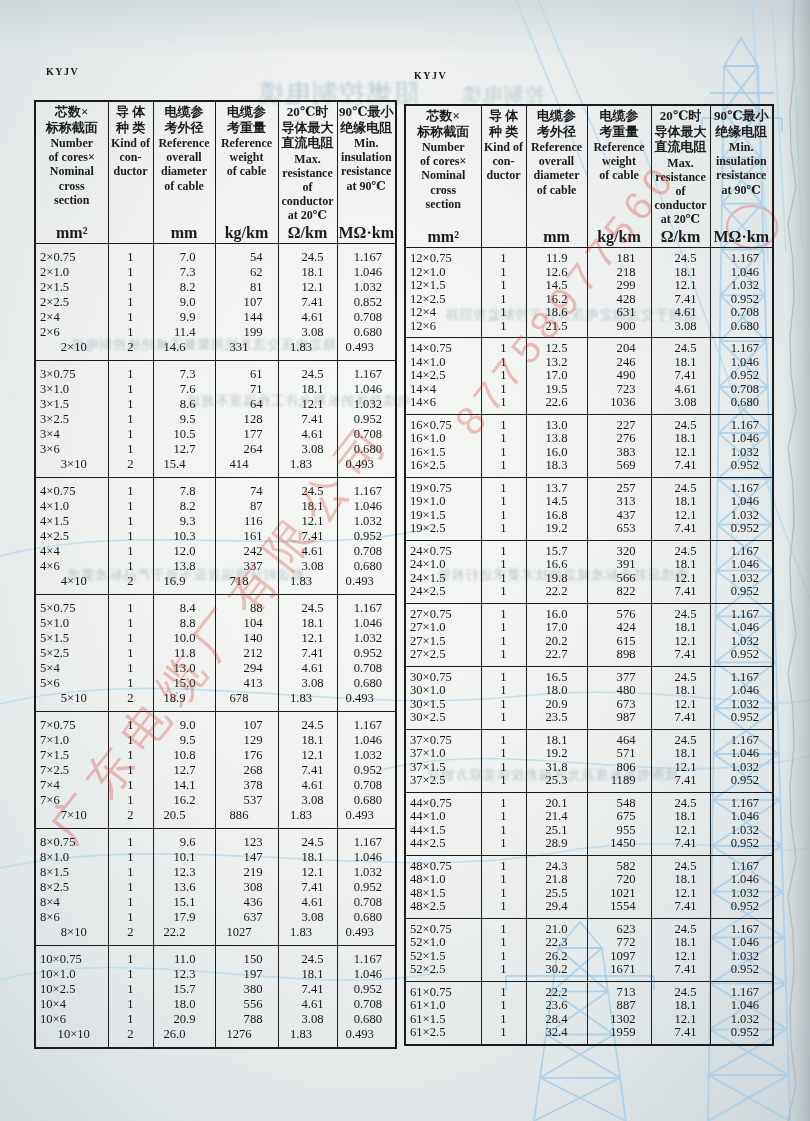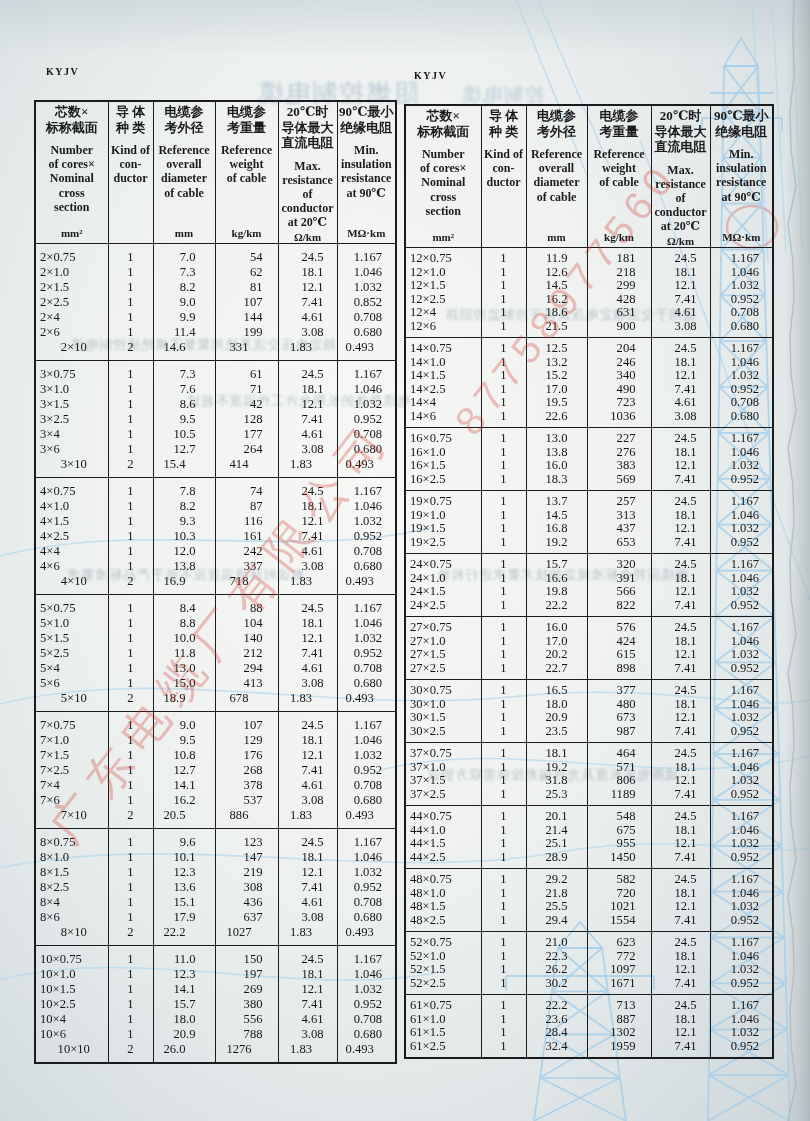--- a/index.html
+++ b/index.html
@@ -33,22 +33,22 @@
 
   table.spec{position:absolute;border-collapse:collapse;table-layout:fixed;
     border:2px solid #1b1b1d;background:transparent;z-index:2;}
   table.spec th{border:1.2px solid #1b1b1d;vertical-align:top;padding:2px 1px;}
   table.spec td{border-left:1.2px solid #1b1b1d;border-right:1.2px solid #1b1b1d;
     padding:0;font-size:12.6px;color:#151517;}
   table.spec tbody{border-top:1.6px solid #1b1b1d;}
   table.spec thead tr{height:141px;}
   .hw{display:flex;flex-direction:column;align-items:center;height:137px;text-align:center;}
   .zh{white-space:pre-line;font-size:13px;line-height:15.5px;}
-  .en{white-space:pre-line;font-size:12px;line-height:14.2px;margin-top:8px;}
-  .unit{margin-top:auto;font-size:11px;line-height:14px;padding-bottom:1px;}
+  .en{white-space:pre-line;font-size:12px;line-height:14.2px;margin-top:1px;}
+  .unit{margin-top:auto;font-size:16px;line-height:14px;padding-bottom:1px;}
 
   table.left{left:34px;top:100px;width:361px;}
   table.right{left:404px;top:104px;width:368px;}
   table.left td{line-height:15px;}
   table.right td{line-height:13.5px;}
   table.left tbody tr:first-child td{padding-top:5.5px;}
   table.left tbody tr:last-child td{padding-bottom:5.5px;text-align:center;}
   table.right tbody tr:first-child td{padding-top:4px;}
   table.right tbody tr:last-child td{padding-bottom:4px;}
   table.spec td:nth-child(1){text-align:left;padding-left:4px;}
@@ -248,21 +248,21 @@
           <td>1</td>
           <td>7.6</td>
           <td>71</td>
           <td>18.1</td>
           <td>1.046</td>
         </tr>
         <tr>
           <td>3×1.5</td>
           <td>1</td>
           <td>8.6</td>
-          <td>42</td>
+          <td>64</td>
           <td>12.1</td>
           <td>1.032</td>
         </tr>
         <tr>
           <td>3×2.5</td>
           <td>1</td>
           <td>9.5</td>
           <td>128</td>
           <td>7.41</td>
           <td>0.952</td>
@@ -533,28 +533,20 @@
           <td>24.5</td>
           <td>1.167</td>
         </tr>
         <tr>
           <td>10×1.0</td>
           <td>1</td>
           <td>12.3</td>
           <td>197</td>
           <td>18.1</td>
           <td>1.046</td>
-        </tr>
-        <tr>
-          <td>10×1.5</td>
-          <td>1</td>
-          <td>14.1</td>
-          <td>269</td>
-          <td>12.1</td>
-          <td>1.032</td>
         </tr>
         <tr>
           <td>10×2.5</td>
           <td>1</td>
           <td>15.7</td>
           <td>380</td>
           <td>7.41</td>
           <td>0.952</td>
         </tr>
         <tr>
@@ -725,28 +717,20 @@
         </tr>
         <tr>
           <td>14×1.0</td>
           <td>1</td>
           <td>13.2</td>
           <td>246</td>
           <td>18.1</td>
           <td>1.046</td>
         </tr>
         <tr>
-          <td>14×1.5</td>
-          <td>1</td>
-          <td>15.2</td>
-          <td>340</td>
-          <td>12.1</td>
-          <td>1.032</td>
-        </tr>
-        <tr>
           <td>14×2.5</td>
           <td>1</td>
           <td>17.0</td>
           <td>490</td>
           <td>7.41</td>
           <td>0.952</td>
         </tr>
         <tr>
           <td>14×4</td>
           <td>1</td>
@@ -999,21 +983,21 @@
           <td>28.9</td>
           <td>1450</td>
           <td>7.41</td>
           <td>0.952</td>
         </tr>
       </tbody>
       <tbody>
         <tr>
           <td>48×0.75</td>
           <td>1</td>
-          <td>29.2</td>
+          <td>24.3</td>
           <td>582</td>
           <td>24.5</td>
           <td>1.167</td>
         </tr>
         <tr>
           <td>48×1.0</td>
           <td>1</td>
           <td>21.8</td>
           <td>720</td>
           <td>18.1</td>

